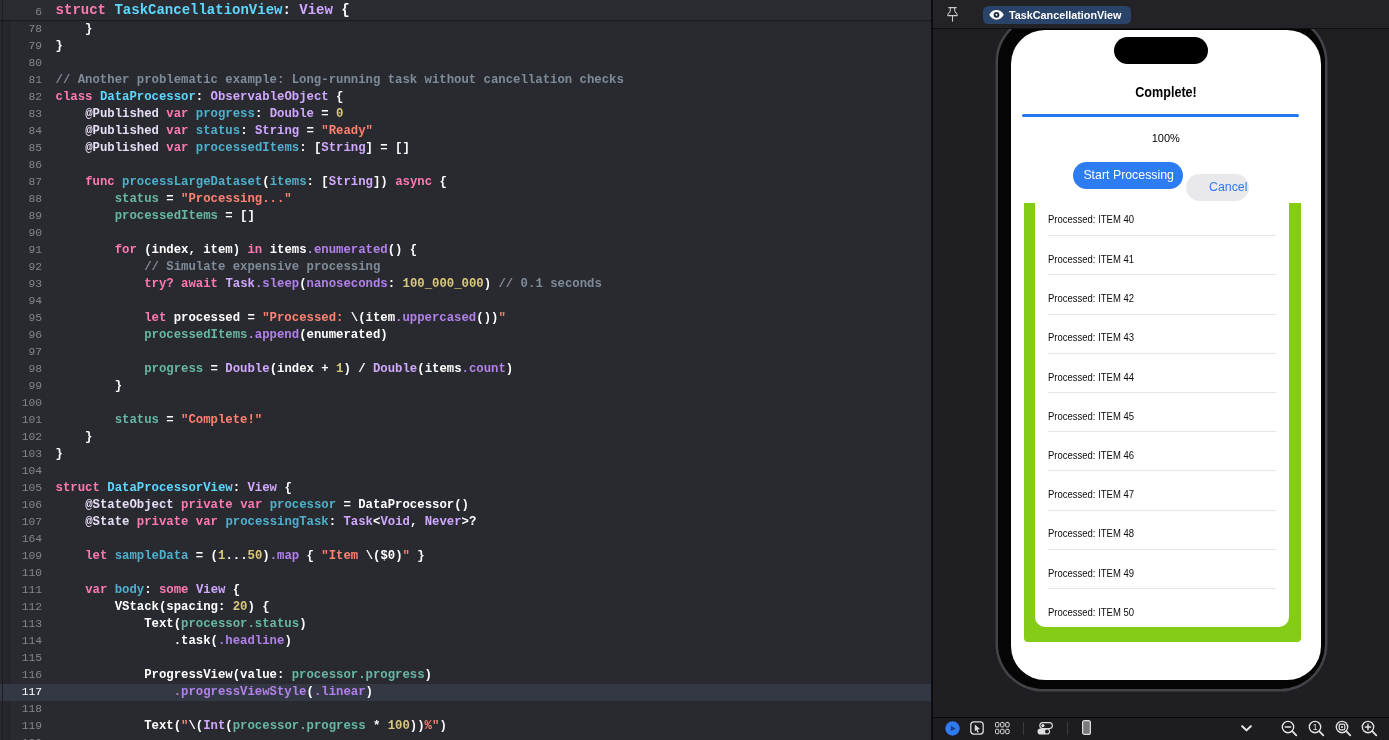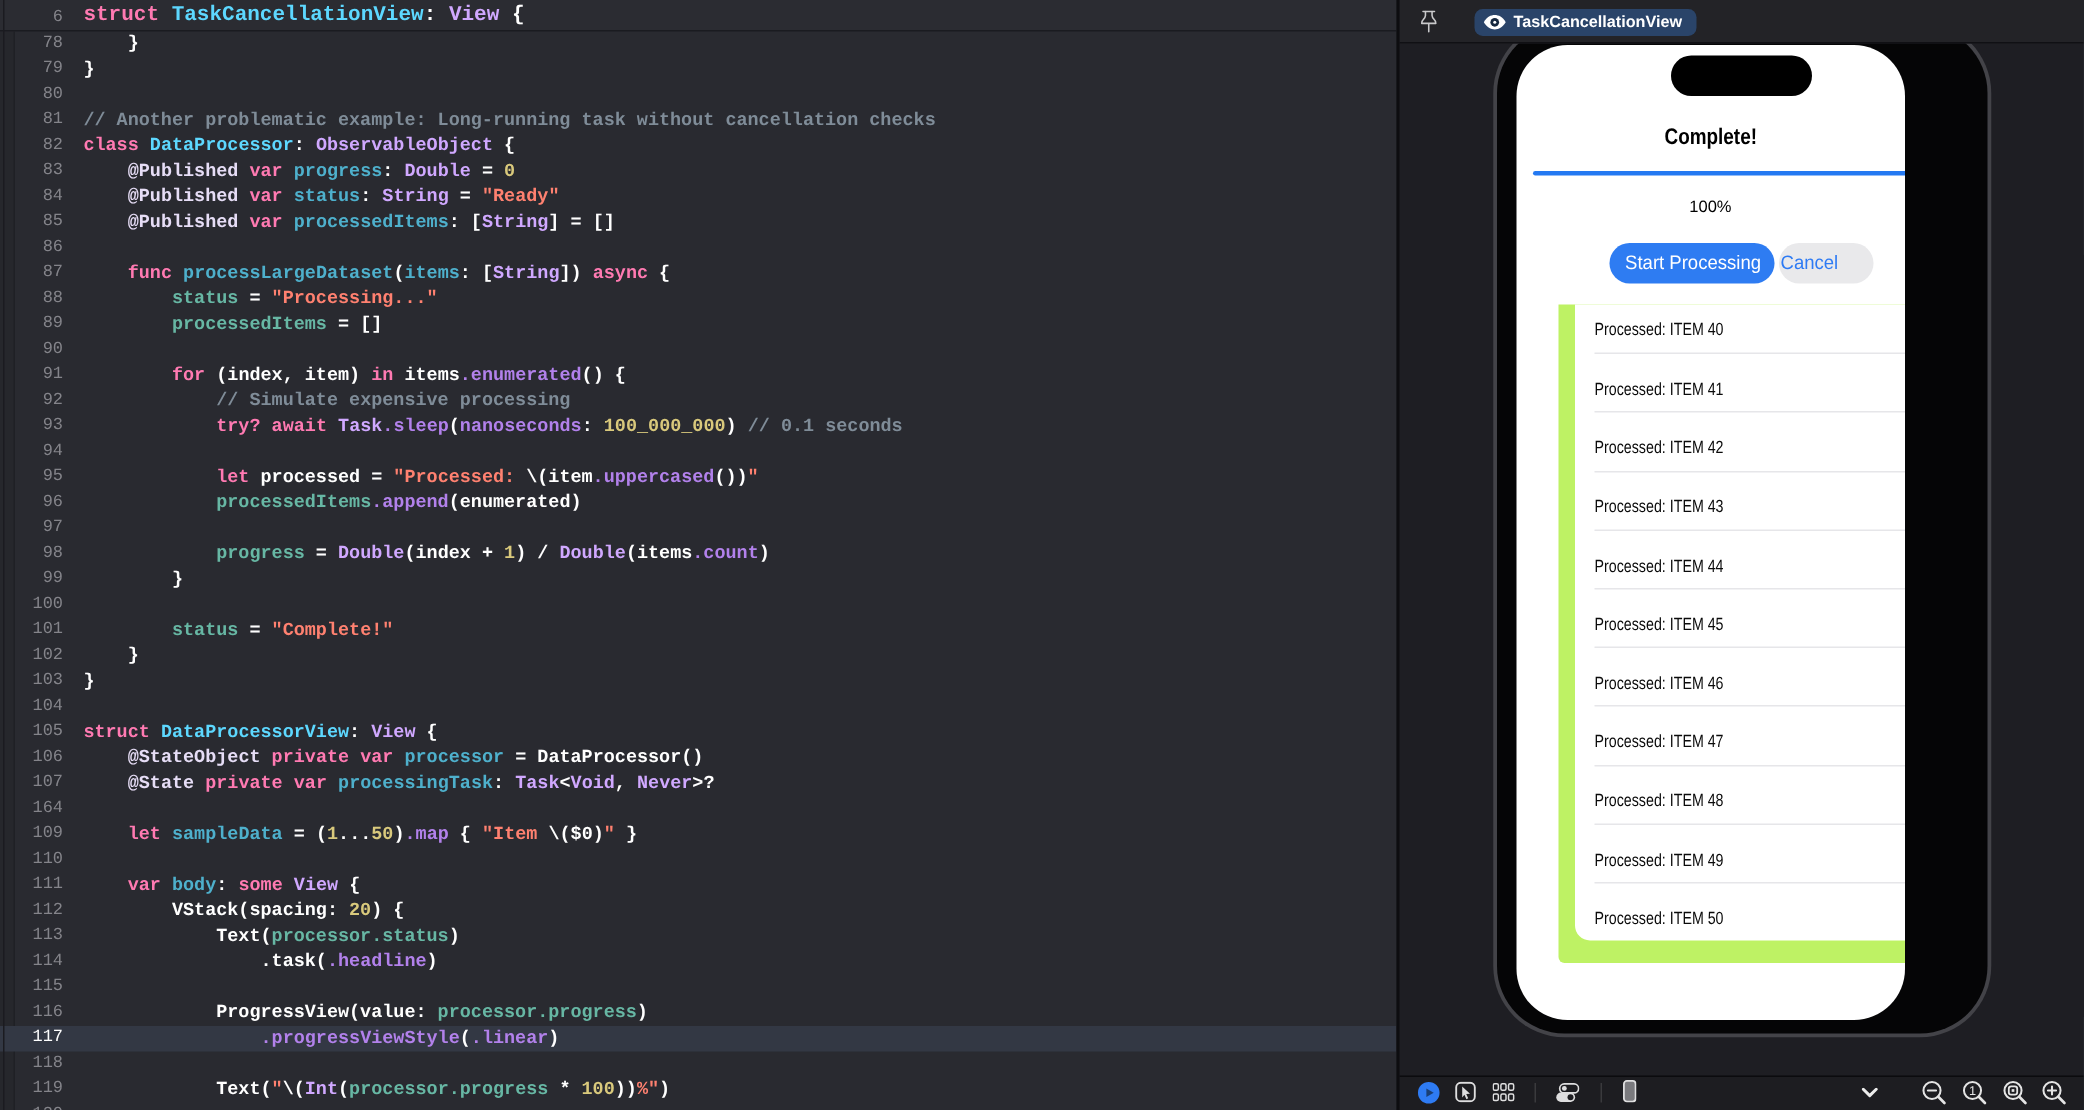--- a/index.html
+++ b/index.html
@@ -40,40 +40,40 @@
 #topstrip { position:absolute; left:933px; top:0; width:456px; height:29.3px;
   background:#232327; border-bottom:1px solid #101014; z-index:30; }
 #pill { position:absolute; left:982.5px; top:6px; height:18px; border-radius:5.5px;
   background:#2a4469; color:#fff; font-size:10.8px; font-weight:bold;
   line-height:18px; padding:0 10px 0 26.5px; z-index:31; }
 #pinicon { position:absolute; left:947.3px; top:7.2px; z-index:31; }
 #eyeicon { position:absolute; left:988.5px; top:10.2px; z-index:32; }
 
 #bezel { position:absolute; left:998px; top:17px; width:326.5px; height:672px;
   border-radius:45px; background:#050506; box-shadow:0 0 0 2.5px #434348; }
-#screen { position:absolute; left:1010.8px; top:29.8px; width:259px; height:650.7px;
+#screen { position:absolute; left:1010.8px; top:29.8px; width:310px; height:650.7px;
   border-radius:34px; background:#ffffff; overflow:hidden; }
 #island { position:absolute; left:103.2px; top:6.9px; width:93.8px; height:27px;
   border-radius:13.5px; background:#000; }
 #ctext { position:absolute; left:0; top:53.2px; width:100%; text-align:center;
   font-size:15px; font-weight:bold; color:#000; transform:scaleX(0.84); }
 #pbar { position:absolute; left:11.5px; top:84px; width:276.8px; height:3.6px;
   border-radius:2px; background:#2479f2; }
 #pct { position:absolute; left:0; top:102.7px; width:100%; text-align:center;
   font-size:11px; color:#000; }
 #btnrow { position:absolute; left:62.4px; top:132.3px; height:26.8px; }
 #btn1 { position:absolute; left:0; top:0; width:110.2px; height:26.8px;
   border-radius:13.4px; background:#2e7cf2; color:#fff; font-size:13px;
   text-align:center; line-height:26.3px; }
 #btn1 span, #btn2 span { display:inline-block; transform:scaleX(0.95); }
-#btn2 { position:absolute; left:113.2px; top:0; width:62.5px; height:26.8px;
+#btn2 { position:absolute; left:113.2px; top:12px; width:62.5px; height:26.8px;
   border-radius:13.4px; background:#e9e9eb; color:#2e7bf4; font-size:13px;
-  text-align:left; line-height:26.3px; }
-#listframe { position:absolute; left:28px; top:173.2px; width:277.5px;
-  height:439.4px; background:#bef264; border-radius:0 0 4px 4px; }
+  text-align:right; line-height:26.3px; }
+#listframe { position:absolute; left:13px; top:173.2px; width:277.5px;
+  height:439.4px; background:#84cc16; border-radius:0 0 4px 4px; }
 #listsection { position:absolute; left:10.9px; top:0; width:254.7px; height:424.5px;
   background:#ffffff; border-radius:0 0 10px 10px; overflow:hidden; }
 .lrow { position:relative; height:39.2px; line-height:39.2px; padding-left:13.4px;
   padding-top:3.75px; font-size:11.8px; color:#0a0a0a; transform-origin:0 50%; }
 .lrow span { display:inline-block; transform:scaleX(0.805); transform-origin:0 50%; }
 .lrow + .lrow::before { content:''; position:absolute; top:-1px; left:13.4px;
   right:13px; height:1px; background:#e6e6e9; }
 .lrow:first-child { height:33.3px; line-height:33.3px; padding-top:0; }
 
 #toolbar { position:absolute; left:933px; top:716.5px; width:456px; height:23.5px;

